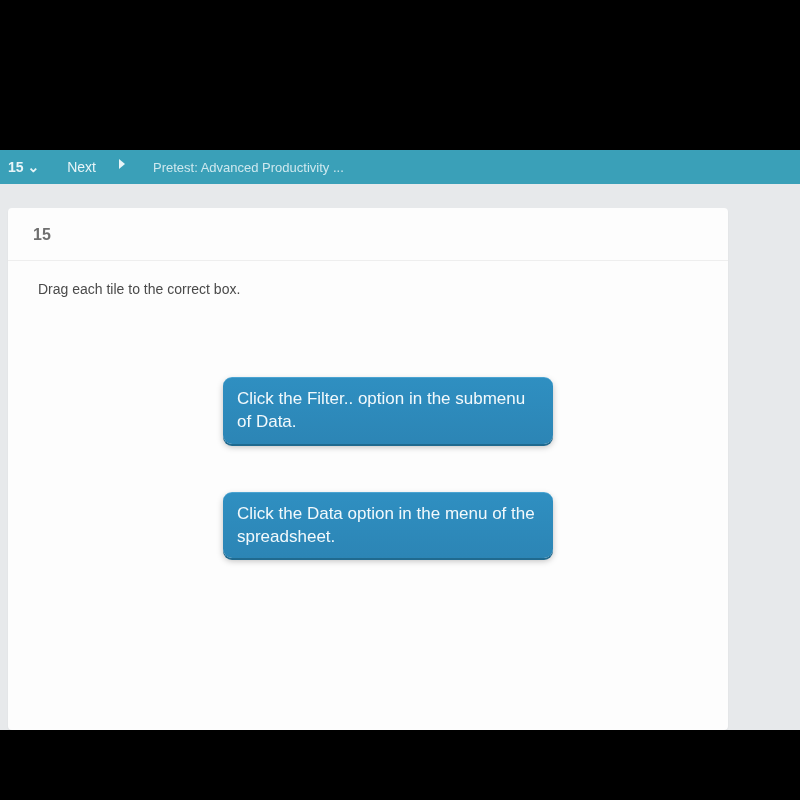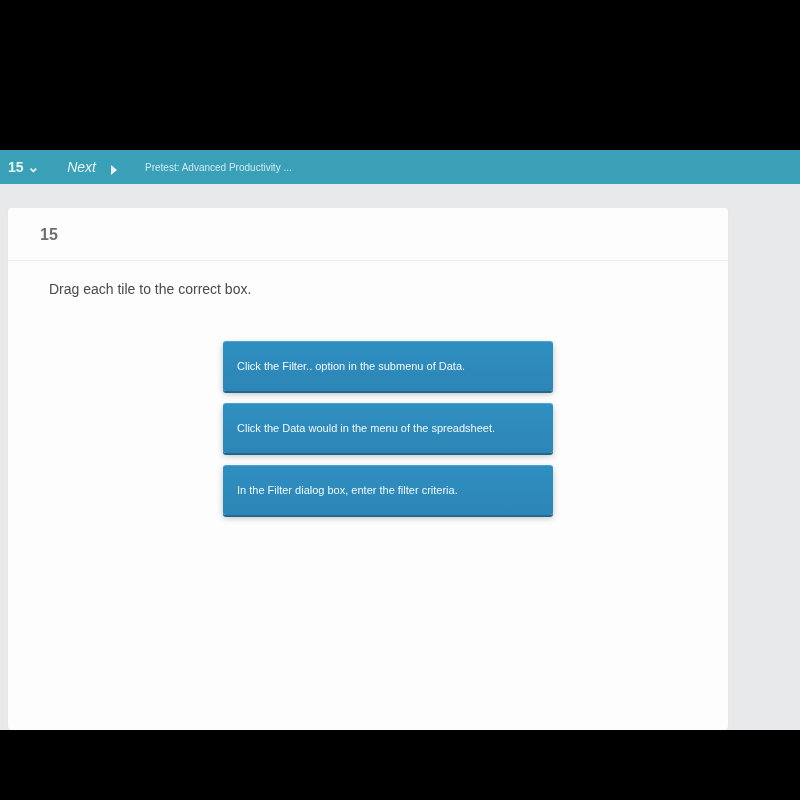--- a/index.html
+++ b/index.html
@@ -12,82 +12,83 @@
       height: 34px;
       background: #3aa0b8;
       display: flex;
       align-items: center;
       padding: 0 8px;
       color: #e8f5f8;
       font-size: 14px;
       gap: 28px;
     }
     .nav-counter { font-weight: 600; }
-    .nav-next { display: flex; align-items: flex-end; gap: 15px; font-style: italic; }
+    .nav-next { display: flex; align-items: flex-start; gap: 23px; }
     .chev {
       width: 0; height: 0;
       border-left: 6px solid #e8f5f8;
       border-top: 5px solid transparent;
       border-bottom: 5px solid transparent;
     }
-    .nav-title { opacity: 0.85; font-size: 10px; }
+    .nav-title { opacity: 0.85; font-size: 13px; }
 
     .page-area {
       flex: 1;
       background: #e7e9eb;
       padding: 24px 8px 0 8px;
       display: flex;
       justify-content: flex-start;
     }
     .card {
       background: #fdfdfd;
       width: 720px;
       border-radius: 4px;
       padding: 0;
       box-shadow: 0 1px 2px rgba(0,0,0,0.06);
     }
     .q-number {
-      padding: 18px 22px 16px 32px;
+      padding: 18px 22px 16px 25px;
       color: #6f6f6f;
       font-weight: 600;
       font-size: 16px;
       border-bottom: 1px solid #eee;
     }
     .q-body {
       padding: 18px 30px 30px 30px;
       color: #4a4a4a;
       font-size: 14px;
       line-height: 1.55;
     }
-    .q-body p { margin-bottom: 12px; margin-left: 11px; }
+    .q-body p { margin-bottom: 12px; }
 
     .tiles {
       margin-top: 40px;
       display: flex;
       flex-direction: column;
       gap: 12px;
       align-items: center;
       padding-left: 140px;
       padding-right: 100px;
     }
     .tile {
       width: 330px;
       min-height: 50px;
       background: linear-gradient(to bottom, #2f8fc1 0%, #2c85b5 100%);
-      border-radius: 3px;
+      border-radius: 9px;
       box-shadow: 0 2px 0 #206a8f, 0 3px 6px rgba(0,0,0,0.25);
       color: #f2f9fc;
-      font-size: 11px;
+      font-size: 17px;
       line-height: 1.35;
       padding: 10px 14px;
       display: flex;
       align-items: center;
       cursor: grab;
       user-select: none;
       border-top: 1px solid #4aa4d2;
+      margin-top: 36px;
     }
 
     .black-bottom { height: 70px; background: #000; }
   </style>
 </head>
 <body>
 
 <div class="black-top"></div>
 
 <div class="nav-bar">
@@ -100,20 +101,19 @@
 </div>
 
 <div class="page-area">
   <div class="card">
     <div class="q-number">15</div>
     <div class="q-body">
       <p>Drag each tile to the correct box.</p>
 
       <div class="tiles">
         <div class="tile">Click the Filter.. option in the submenu of Data.</div>
-        <div class="tile">Click the Data would in the menu of the spreadsheet.</div>
-        <div class="tile">In the Filter dialog box, enter the filter criteria.</div>
+        <div class="tile">Click the Data option in the menu of the spreadsheet.</div>
       </div>
     </div>
   </div>
 </div>
 
 <div class="black-bottom"></div>
 
 </body></html>

